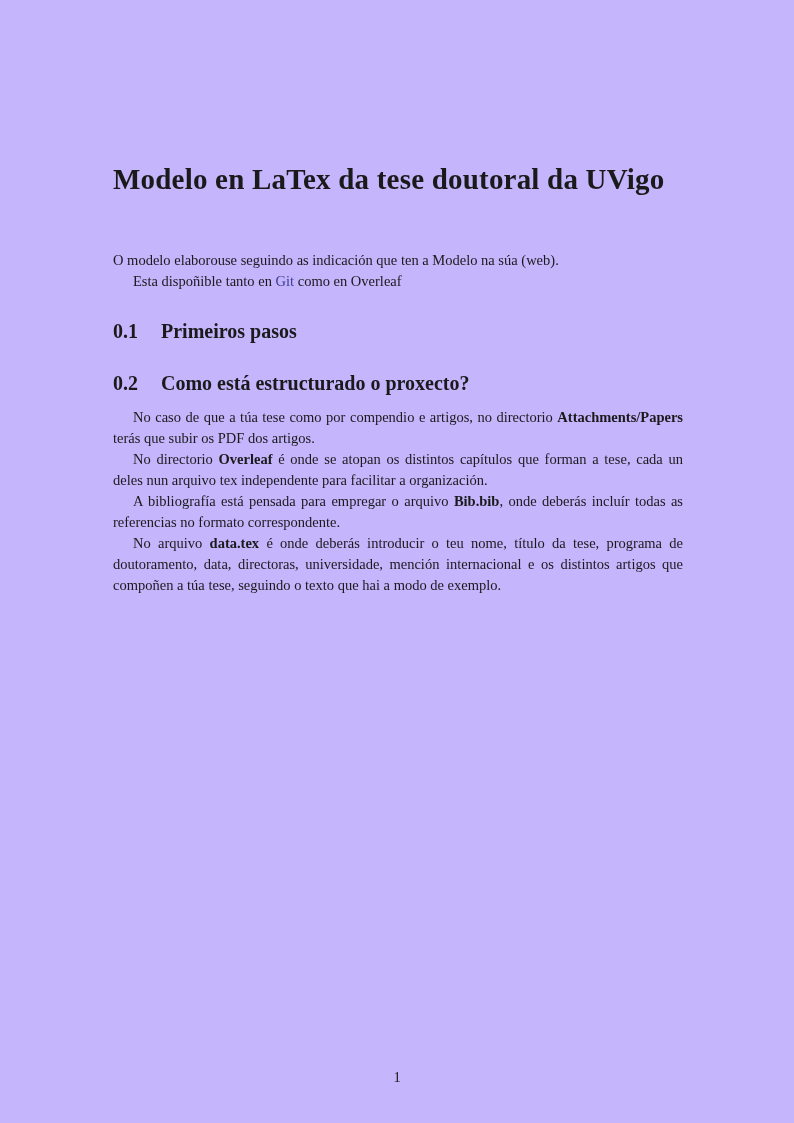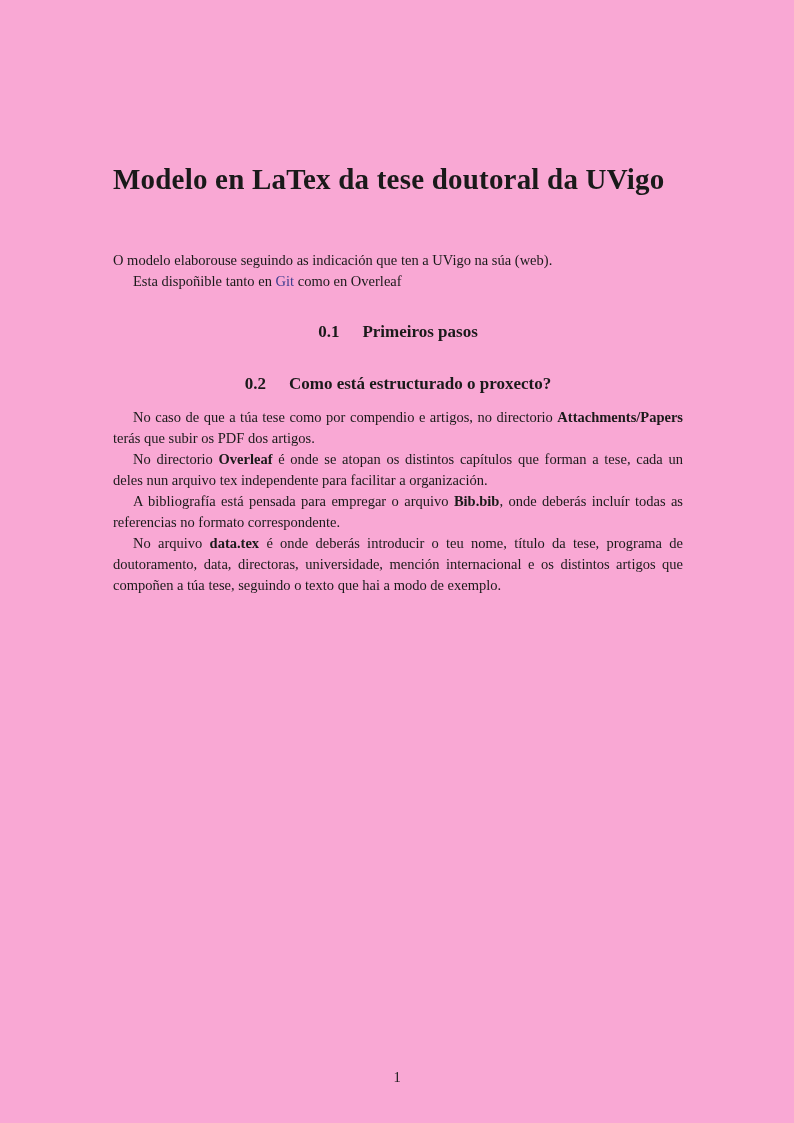--- a/index.html
+++ b/index.html
@@ -4,21 +4,21 @@
 <style>
   html, body {
     margin: 0;
     padding: 0;
     background: #ffffff;
   }
   .page {
     position: relative;
     width: 794px;
     height: 1123px;
-    background: #f9a8d4;
+    background: #c4b5fd;
     font-family: "Liberation Serif", "DejaVu Serif", serif;
     color: #1a1a1a;
     overflow: hidden;
   }
   .content {
     width: 570px;
     margin-left: 113px;
   }
   h1.doc-title {
     margin: 0;
@@ -33,24 +33,23 @@
     margin: 0;
     font-size: 14.5px;
     line-height: 21px;
     text-align: justify;
     hyphens: auto;
   }
   .body-par.indent { text-indent: 20px; }
   .body-par.noindent { text-indent: 0; }
   h2.sec-heading {
     margin: 27px 0 11px 0;
-    font-size: 17px;
+    font-size: 20px;
     line-height: 25px;
     font-weight: bold;
-    text-align: center;
   }
   h2 .sec-num {
     display: inline-block;
     margin-right: 23px;
   }
   strong { font-weight: bold; }
   a.doc-link {
     color: var(--link-color, #3d3d8f);
     text-decoration: none;
     cursor: pointer;
@@ -72,21 +71,21 @@
   }
 </style>
 </head>
 <body>
 
 <div class="page">
   <div class="content">
 
     <h1 class="doc-title">Modelo en LaTex da tese doutoral da UVigo</h1>
 
-    <p class="body-par noindent"><span>O modelo elaborouse seguindo as indicación que ten a UVigo na súa (</span><a class="plain-link">web</a><span>).</span></p>
+    <p class="body-par noindent"><span>O modelo elaborouse seguindo as indicación que ten a Modelo na súa (</span><a class="plain-link">web</a><span>).</span></p>
 
     <p class="body-par indent"><span>Esta dispoñible tanto en </span><a class="doc-link">Git</a><span> como en Overleaf</span></p>
 
     <h2 class="sec-heading"><span class="sec-num">0.1</span><span class="sec-title">Primeiros pasos</span></h2>
 
 
     <h2 class="sec-heading"><span class="sec-num">0.2</span><span class="sec-title">Como está estructurado o proxecto?</span></h2>
 
 
     <p class="body-par indent"><span>No caso de que a túa tese como por compendio e artigos, no directorio </span><strong>Attachments/Papers</strong><span> terás que subir os PDF dos artigos.</span></p>

